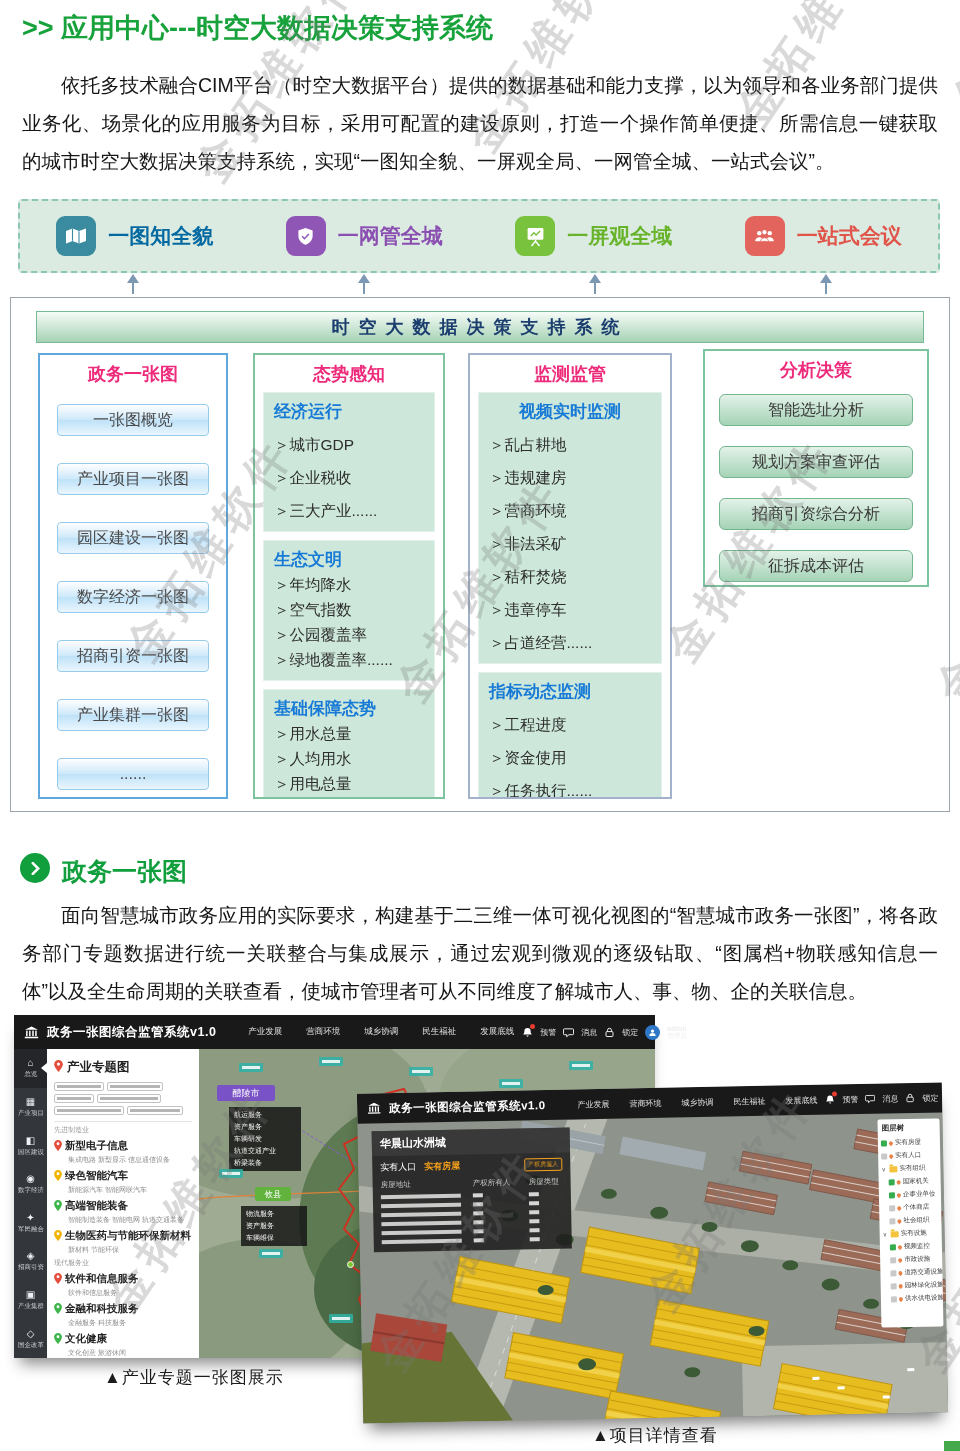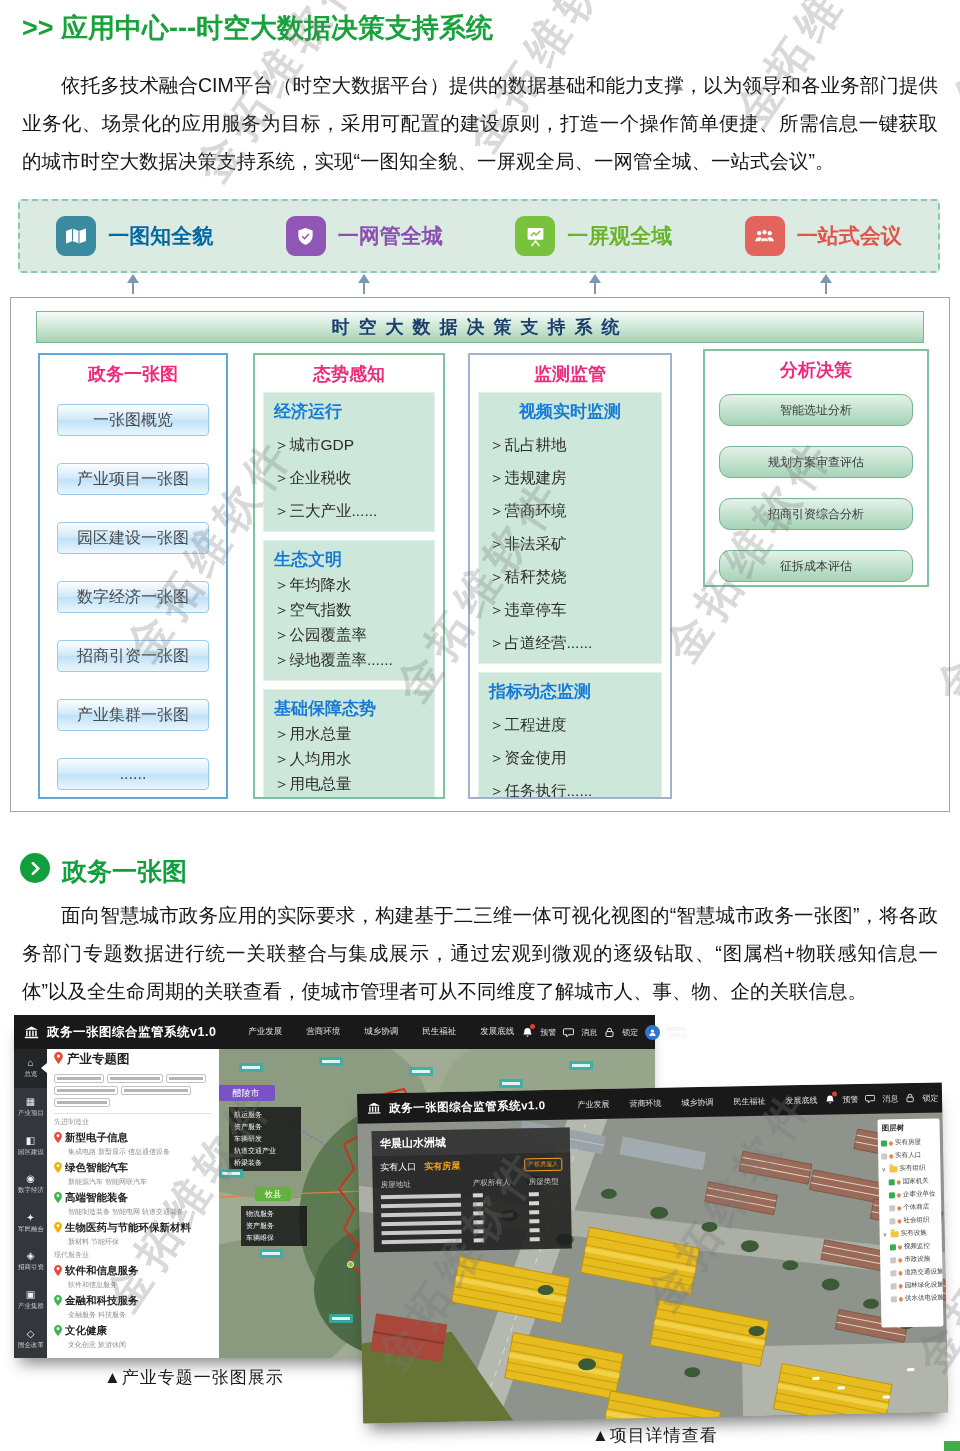--- a/index.html
+++ b/index.html
@@ -34,23 +34,23 @@
   .col1{left:27px;width:190px;border:2px solid #5fa8dc;}
   .col2{left:242px;width:192px;border:2px solid #7cc49e;}
   .col3{left:457px;width:204px;border:2px solid #a2b2ca;}
   .col4a{position:absolute;left:692px;top:51px;width:226px;height:238px;border:2px solid #7cc49e;overflow:hidden;box-sizing:border-box;}
   .col4b{position:absolute;left:692px;top:303px;width:226px;height:194px;border:2px solid #7cc49e;overflow:hidden;box-sizing:border-box;}
   .col-title{text-align:center;font-size:18px;font-weight:bold;color:#ee2a7b;margin-top:7px;}
   .btn-blue{width:150px;height:30px;margin:27px auto 0;border:1px solid #97cbec;border-radius:4px;
       background:linear-gradient(180deg,#fefeff,#cfe9fa 48%,#bfe2f8 52%,#eaf6fe);
       display:flex;align-items:center;justify-content:center;font-size:16px;color:#4a4a4a;}
   .col1 .col-body .btn-blue:first-child{margin-top:18px;}
-  .btn-green{width:192px;height:30px;margin:20px auto 0;border:1px solid #74b68e;border-radius:11px;
+  .btn-green{width:192px;height:30px;margin:20px auto 0;border:1px solid #74b68e;border-radius:6px;
       background:linear-gradient(180deg,#e3f2e9,#a5d3b6);
-      display:flex;align-items:center;justify-content:center;font-size:12px;color:#3a3a3a;}
+      display:flex;align-items:center;justify-content:center;font-size:16px;color:#3a3a3a;}
   .col4a .col-body .btn-green:first-child,.col4b .col-body .btn-green:first-child{margin-top:12px;}
   .sub-box{margin:6px 8px 8px;background:#cde8da;border:1px solid #e2f1e9;padding:7px 10px 9px;}
   .sub-title{font-size:17px;font-weight:bold;color:#177ad6;margin-bottom:3px;}
   .col3 .sub-box:first-child .sub-title{text-align:center;}
   .sub-item{font-size:15.5px;color:#2d2d2d;white-space:nowrap;}
   .sp-wide .sub-item{margin-top:12px;}
   .sp-tight .sub-item{margin-top:4px;}
   
   .bullet{position:absolute;left:20px;top:853px;width:30px;height:30px;border-radius:50%;background:#119f3e;
       display:flex;align-items:center;justify-content:center;}
@@ -68,22 +68,22 @@
   
   .shot1{position:absolute;left:14px;top:1015px;width:641px;height:343px;background:#20241f;z-index:4;
       box-shadow:0 12px 14px -6px rgba(0,0,0,.45);}
   .rail{position:absolute;left:0;top:34px;width:33px;bottom:0;background:#33363b;display:flex;flex-direction:column;z-index:3;}
   .rail-item{flex:1;display:flex;flex-direction:column;align-items:center;justify-content:center;gap:1px;color:#c9ccd1;position:relative;}
   .rail-item.active{background:#24262a;}
   .rail-item.active::after{content:"";position:absolute;right:0;top:50%;margin-top:-5px;
       border-top:5px solid transparent;border-bottom:5px solid transparent;border-right:6px solid #fff;}
   .rail-ic{font-size:10px;color:#eef0f4;}
   .rail-lb{font-size:7px;transform:scale(.92);white-space:nowrap;}
-  .panel{position:absolute;left:33px;top:34px;width:172px;bottom:0;background:#fff;z-index:3;
-      overflow:hidden;padding:2px 7px;box-sizing:border-box;}
+  .panel{position:absolute;left:33px;top:34px;width:152px;bottom:0;background:#fff;z-index:3;
+      overflow:hidden;padding:10px 7px;box-sizing:border-box;}
   .panel-title-row{display:flex;align-items:center;gap:4px;font-size:12.5px;font-weight:bold;color:#222;}
   .chips{display:flex;flex-wrap:wrap;gap:3px;margin-top:6px;}
   .chip{height:9px;border:1px solid #c2c2c2;border-radius:2px;display:flex;align-items:center;padding:0 2px;box-sizing:border-box;}
   .chip i{display:block;height:3px;background:#b5b5b5;width:100%;}
   .panel-divider{height:1px;background:#e4e4e4;margin:6px 0 3px;}
   .sec-label{font-size:7px;color:#9a9a9a;margin:3px 0 1px;}
   .p-item{display:flex;align-items:center;gap:3px;margin-top:2px;}
   .p-name{font-size:10.5px;font-weight:bold;color:#232323;white-space:nowrap;}
   .p-tags{font-size:7px;color:#8f8f8f;margin-left:14px;white-space:nowrap;}
   .map1{position:absolute;left:185px;top:34px;right:0;bottom:0;z-index:1;overflow:hidden;}

